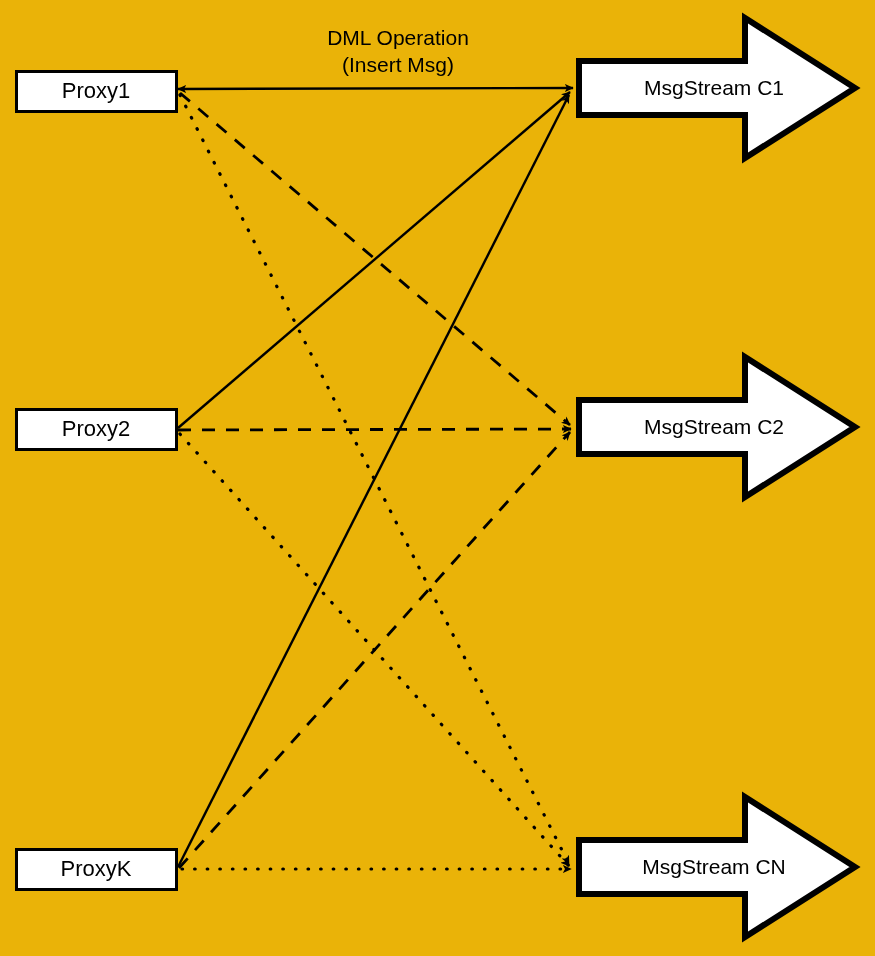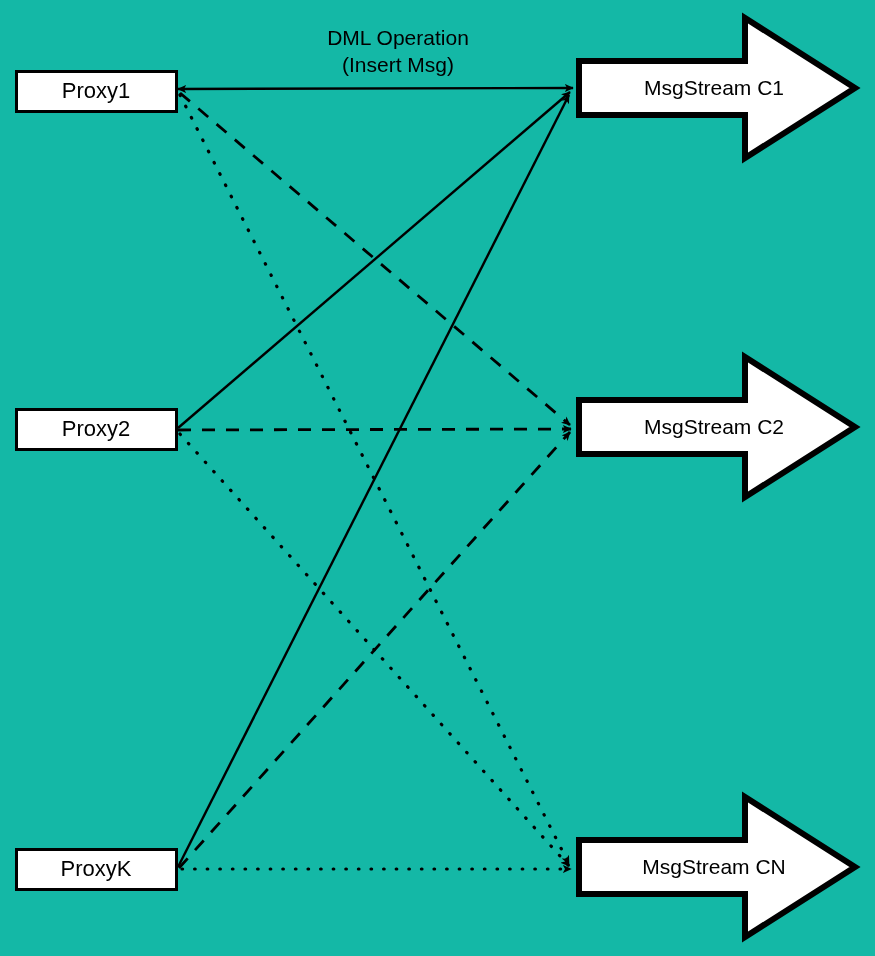--- a/index.html
+++ b/index.html
@@ -4,21 +4,21 @@
 <style>
   html, body {
     margin: 0;
     padding: 0;
     background: #ffffff;
   }
   #canvas-wrap {
     position: relative;
     width: 875px;
     height: 956px;
-    background: #14b8a6;
+    background: #eab308;
     overflow: hidden;
     font-family: "Liberation Sans", sans-serif;
   }
   svg#diagram {
     position: absolute;
     left: 0;
     top: 0;
     width: 875px;
     height: 956px;
     display: block;

